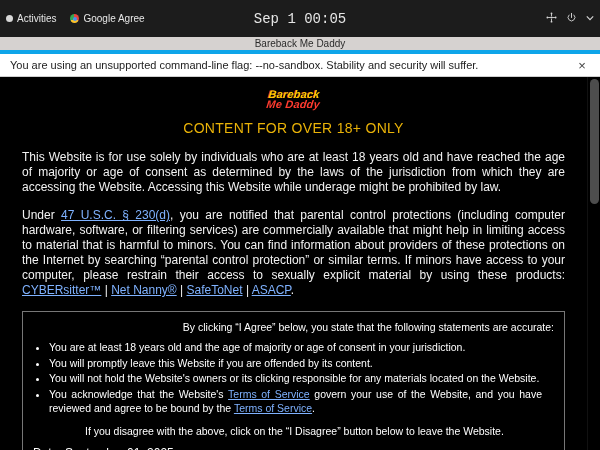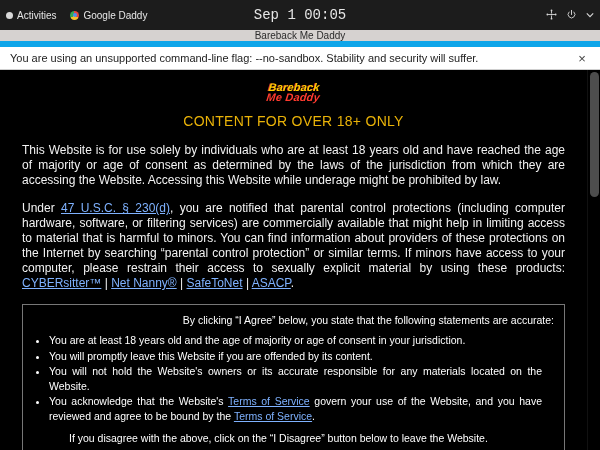--- a/index.html
+++ b/index.html
@@ -6,21 +6,21 @@
   html, body {
     margin: 0; padding: 0;
     width: 600px; height: 450px;
     overflow: hidden;
     background: #000;
     font-family: "Liberation Sans", sans-serif;
   }
 
   
   .topbar {
-    height: 30px;
+    height: 37px;
     background: #1c1c1c;
     color: #e6e6e6;
     display: flex;
     align-items: center;
     font-size: 10px;
     padding: 0 6px;
     position: relative;
   }
   .topbar-left { display: flex; align-items: center; gap: 14px; }
   .tb-item { display: flex; align-items: center; gap: 4px; cursor: default; }
@@ -52,21 +52,21 @@
     height: 431px;
     background: #000;
     display: flex; flex-direction: column;
   }
   .titlebar {
     height: 17px;
     background: #d6d2d0;
     color: #2b2b2b;
     font-size: 10px;
     display: flex; align-items: center; justify-content: center;
-    border-bottom: 6px solid #0ea5e9;
+    border-bottom: 4px solid #0ea5e9;
   }
 
   
   .infobar {
     background: #fff;
     color: #222;
     font-size: 11px;
     height: 23px;
     display: flex; align-items: center;
     padding: 0 10px;
@@ -144,35 +144,35 @@
     margin-top: 2px;
   }
   .agree-title { font-size: 10.5px; margin-bottom: 7px; text-align: right; }
   ul.agree-list { margin: 0 12px 9px 0; padding-left: 16px; }
   ul.agree-list li {
     font-size: 10.5px;
     line-height: 14.5px;
     margin-bottom: 1px;
     text-align: justify;
   }
-  .disagree-note { font-size: 10.5px; margin: 0 0 9px; padding-left: 36px; }
+  .disagree-note { font-size: 10.5px; margin: 0 16px 9px; padding-left: 36px; }
   .date-line { font-size: 12px; }
 </style>
 </head>
 <body>
 
 <div class="topbar">
   <div class="topbar-left">
     <div class="tb-item">
       <span class="dot"></span>
       <span>Activities</span>
     </div>
     <div class="tb-item">
       <span class="chrome-glyph"></span>
-      <span>Google Daddy</span>
+      <span>Google Agree</span>
     </div>
   </div>
   <div class="topbar-center">Sep 1  00:05</div>
   <div class="topbar-right">
     <span class="ic">
       <svg width="11" height="11" viewBox="0 0 16 16">
         <path d="M8 2v4M8 10v4M3 8h4M9 8h4" stroke="#e6e6e6" stroke-width="1.3" fill="none"></path>
         <circle cx="8" cy="8" r="1.6" fill="#e6e6e6"></circle>
         <circle cx="8" cy="2" r="1.3" fill="#e6e6e6"></circle>
         <circle cx="8" cy="14" r="1.3" fill="#e6e6e6"></circle>
@@ -221,21 +221,21 @@
 
       <p class="para">
         <span>Under </span><a class="lnk" href="#">47 U.S.C. § 230(d)</a><span>, you are notified that parental control protections (including computer hardware, software, or filtering services) are commercially available that might help in limiting access to material that is harmful to minors. You can find information about providers of these protections on the Internet by searching “parental control protection” or similar terms. If minors have access to your computer, please restrain their access to sexually explicit material by using these products: </span><a class="lnk" href="#">CYBERsitter™</a><span> | </span><a class="lnk" href="#">Net Nanny®</a><span> | </span><a class="lnk" href="#">SafeToNet</a><span> | </span><a class="lnk" href="#">ASACP</a><span>.</span>
       </p>
 
       <div class="agree-box">
         <div class="agree-title">By clicking “I Agree” below, you state that the following statements are accurate:</div>
         <ul class="agree-list">
           <li>You are at least 18 years old and the age of majority or age of consent in your jurisdiction.</li>
           <li>You will promptly leave this Website if you are offended by its content.</li>
-          <li>You will not hold the Website's owners or its accurate responsible for any materials located on the Website.</li>
+          <li>You will not hold the Website's owners or its clicking responsible for any materials located on the Website.</li>
           <li><span>You acknowledge that the Website's </span><a class="lnk" href="#">Terms of Service</a><span> govern your use of the Website, and you have reviewed and agree to be bound by the </span><a class="lnk" href="#">Terms of Service</a><span>.</span></li>
         </ul>
         <div class="disagree-note">If you disagree with the above, click on the “I Disagree” button below to leave the Website.</div>
         <div class="date-line">Date: September 01, 2025</div>
       </div>
 
     </div>
 
     <div class="scrollbar">
       <div class="scroll-thumb"></div>

